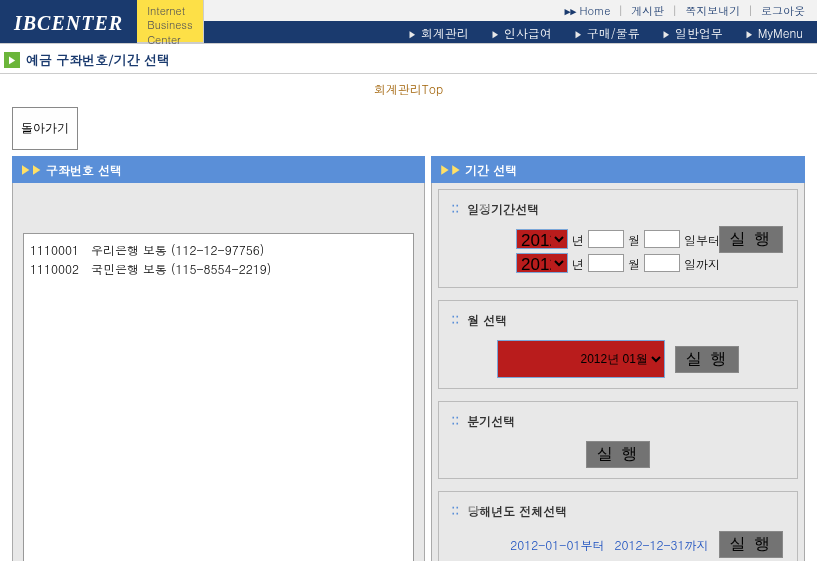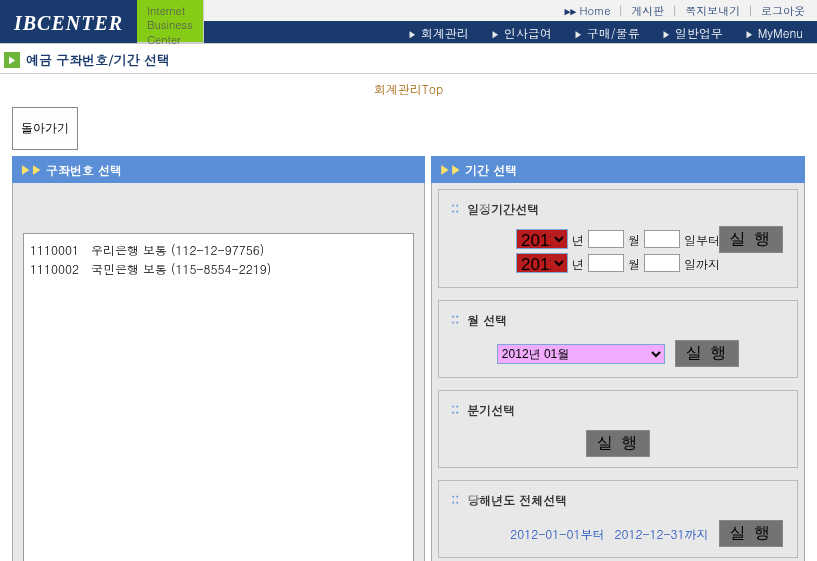--- a/index.html
+++ b/index.html
@@ -1,21 +1,21 @@
 <!DOCTYPE html>
 <html><head>
   <meta charset="utf-8">
   <style>
     * { margin: 0; padding: 0; box-sizing: border-box; }
     body { font-family: "Malgun Gothic", Dotum, sans-serif; font-size: 12px; background: #fff; width: 817px; }
     
     
     .header-top { display: flex; height: 44px; border-bottom: 1px solid #ccc; }
     .logo-box { background: #1a3a6e; color: #fff; font-style: italic; font-weight: bold; font-size: 20px; padding: 12px 14px; font-family: "Times New Roman", serif; letter-spacing: 1px; }
-    .tagline-box { background: #84cc16; border: 1px solid #ccc; border-top: none; border-left: none; padding: 4px 10px; font-size: 11px; line-height: 1.3; color: #555; }
+    .tagline-box { background: #fde047; border: 1px solid #ccc; border-top: none; border-left: none; padding: 4px 10px; font-size: 11px; line-height: 1.3; color: #555; }
     .header-right { flex: 1; background: #1a3a6e; display: flex; flex-direction: column; justify-content: space-between; }
     .top-links { background: #f2f2f2; text-align: right; padding: 3px 12px; font-size: 11px; color: #1a3a6e; }
     .top-links span { cursor: pointer; }
     .top-links .arrow { color: #1a3a6e; font-weight: bold; }
     .top-links .sep { margin: 0 4px; color: #999; }
     .main-nav { flex: 1; display: flex; justify-content: flex-end; align-items: center; padding: 0 14px; gap: 22px; }
     .main-nav-item { color: #fff; font-size: 12px; cursor: pointer; }
     .main-nav-item::before { content: "▶"; font-size: 9px; margin-right: 4px; color: #e8e8e8; }
     
     
@@ -41,21 +41,21 @@
     
     .panel-body-right { border: 1px solid #aaa; border-top: none; background: #e8e8e8; height: 402px; display: flex; flex-direction: column; }
     .section { border: 1px solid #bbb; margin: 6px; background: #e8e8e8; padding: 10px 12px; }
     .section-title { font-size: 12px; font-weight: bold; color: #333; margin-bottom: 12px; }
     .section-title .dots { color: #5a8fd8; margin-right: 4px; }
     
     .row-line { display: flex; align-items: center; gap: 4px; margin-bottom: 4px; justify-content: center; }
     .yr-select { border: 1px solid #7aa6d8; background: #b91c1c; font-size: 17px; width: 52px; height: 20px; }
     .lbl { font-size: 12px; }
     .tiny-input { width: 36px; height: 18px; border: 1px solid #999; font-size: 12px; text-align: center; }
-    .wide-select { width: 168px; height: 20px; border: 1px solid #7aa6d8; background: #f0abfc; font-size: 12px; }
+    .wide-select { width: 168px; height: 38px; border: 1px solid #7aa6d8; background: #b91c1c; font-size: 12px; text-align: right; }
     .btn-exec { border: 1px solid #888; background: #737373; padding: 2px 10px; font-size: 16px; cursor: pointer; letter-spacing: 2px; }
     
     .exec-wrap { position: absolute; right: 14px; }
     .section-rel { position: relative; }
     
     .center-row { display: flex; align-items: center; justify-content: center; gap: 10px; }
     .year-range { color: #1a4fbf; font-size: 12px; text-align: center; }
     .year-range-row { display: flex; align-items: center; justify-content: flex-end; gap: 10px; padding-right: 2px; }
     
     select { appearance: auto; }

